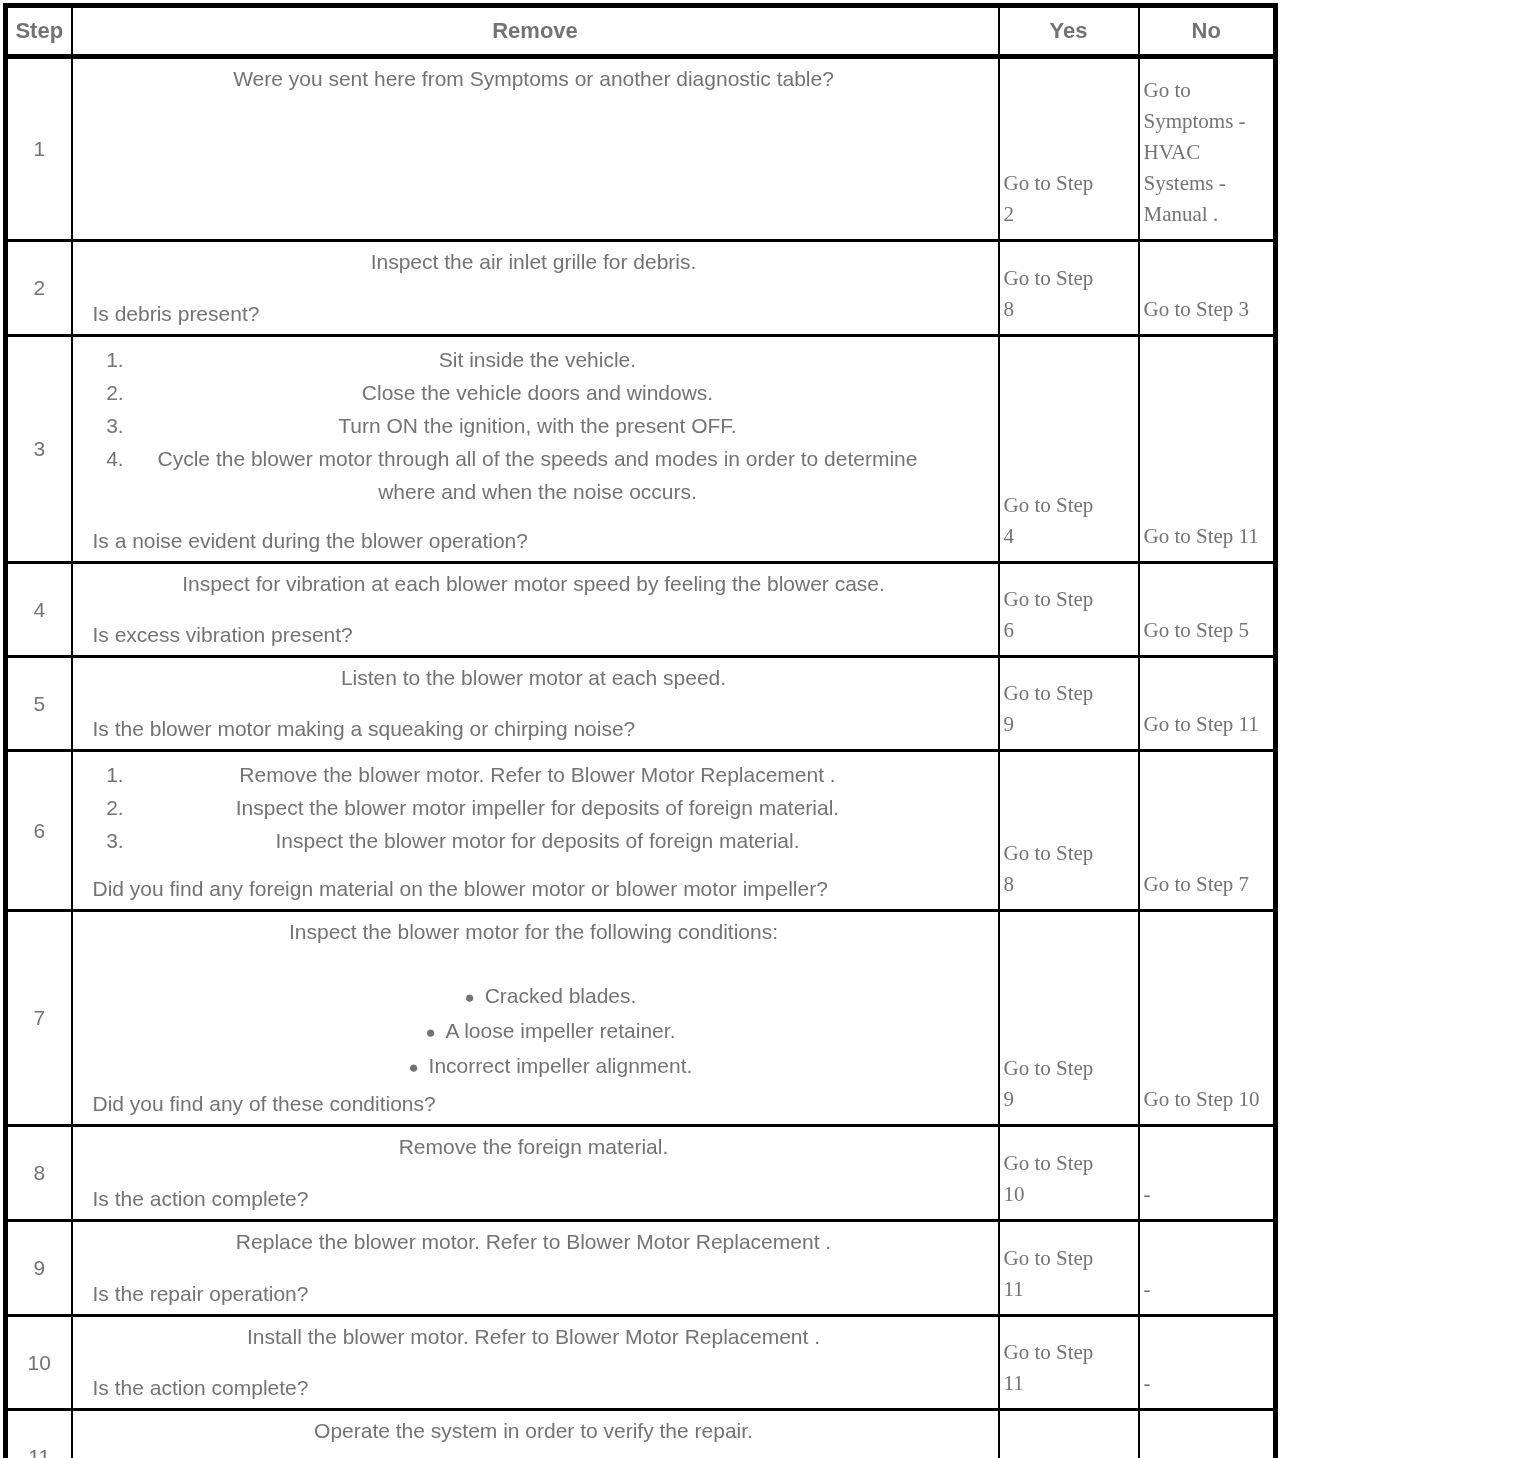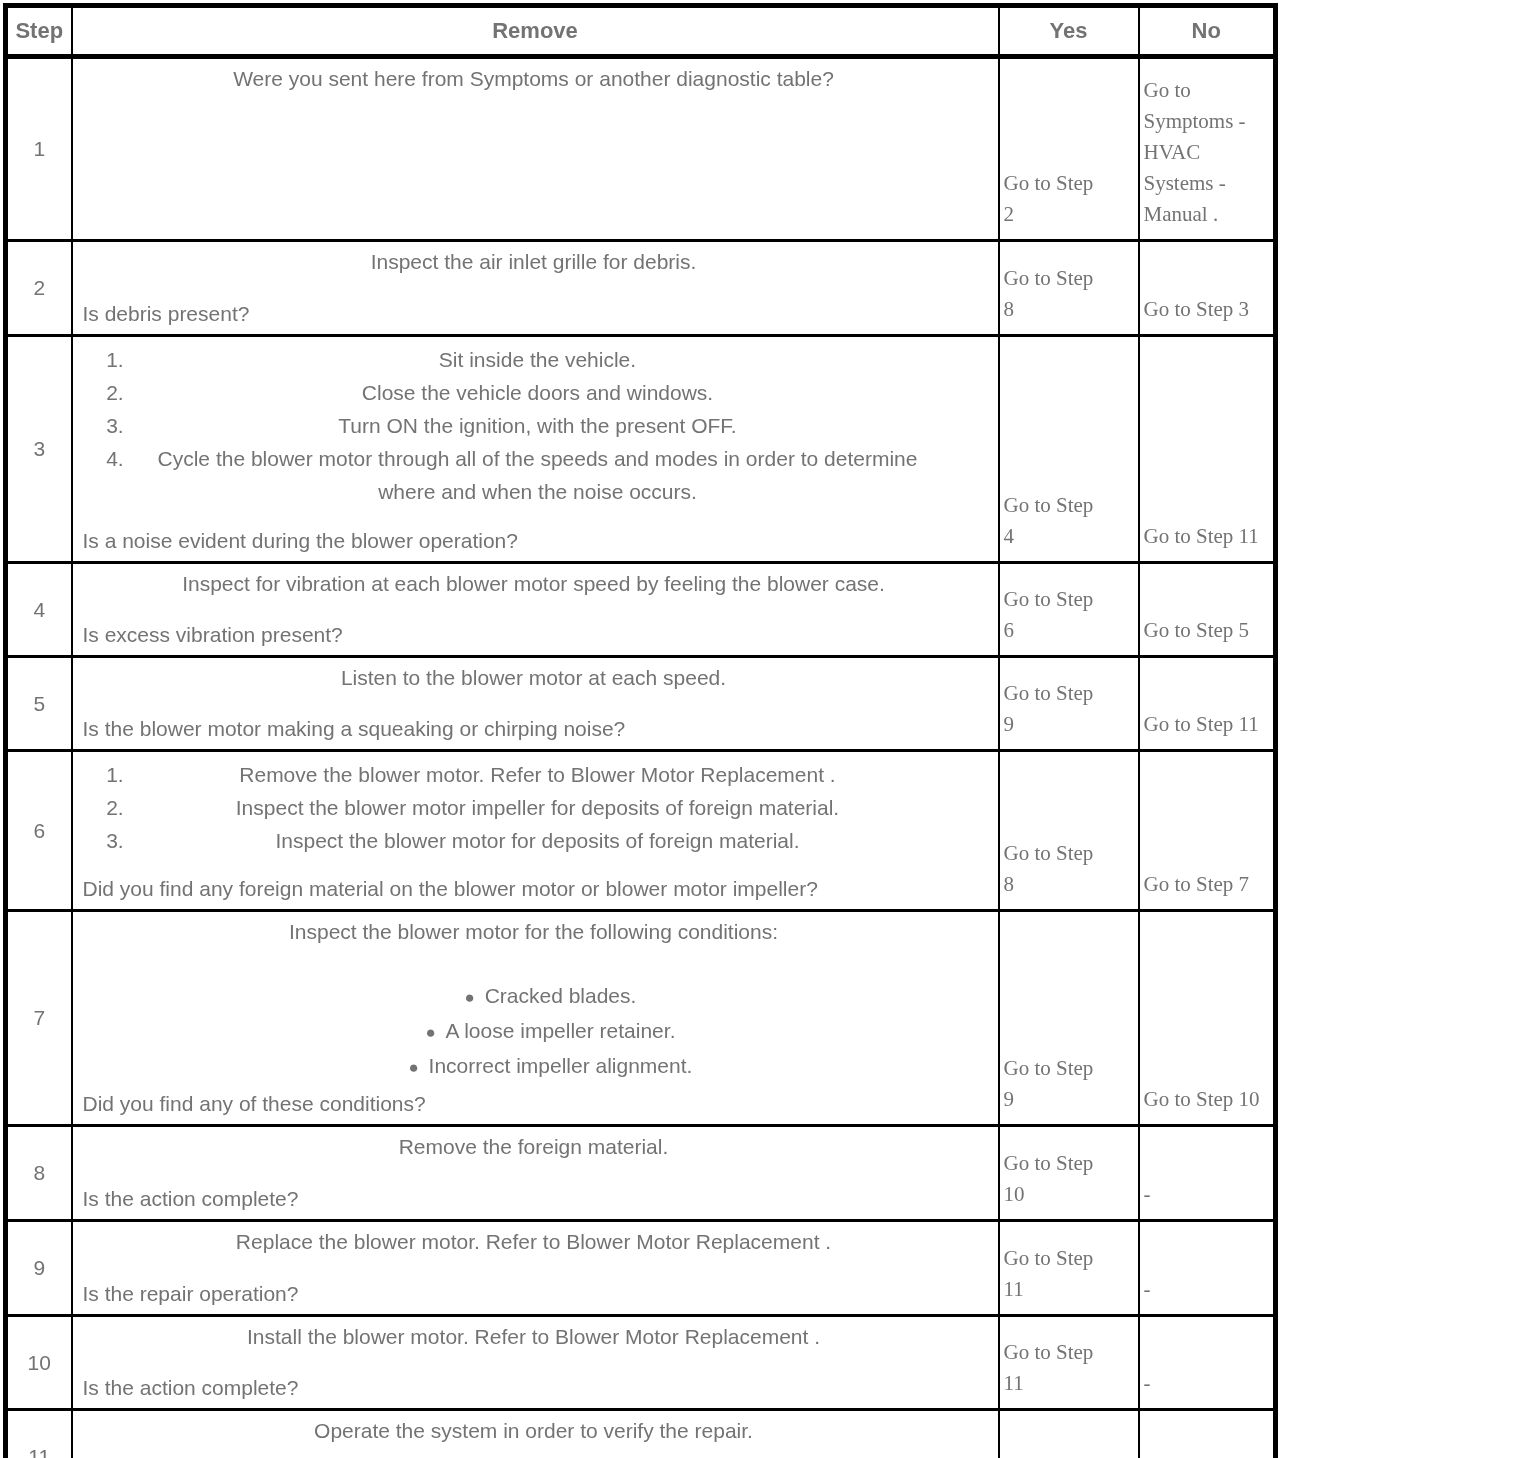--- a/index.html
+++ b/index.html
@@ -89,21 +89,21 @@
     line-height: 33px;
   }
   ul.condition-list li::before {
     content: "\25CF";
     display: inline-block;
     width: 30px;
     font-size: 17px;
   }
   .question {
     position: absolute;
-    left: 10px;
+    left: 20px;
     bottom: 7px;
     white-space: nowrap;
     line-height: 26px;
   }
   .cell-line { display: block; }
 </style>
 </head>
 <body>
 
 <div class="sheet">

